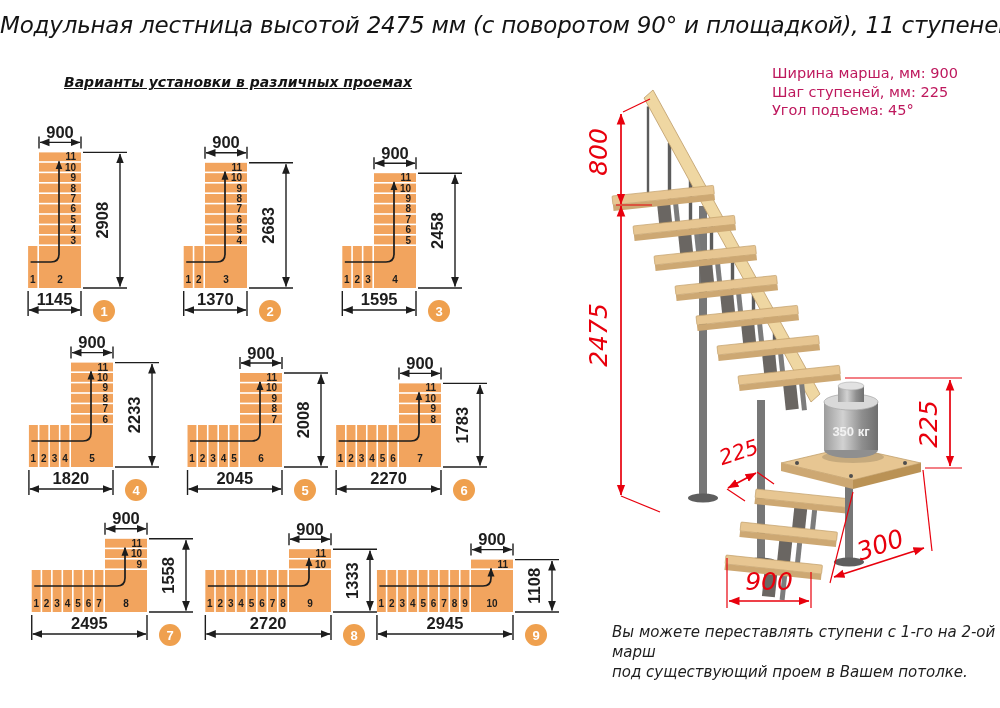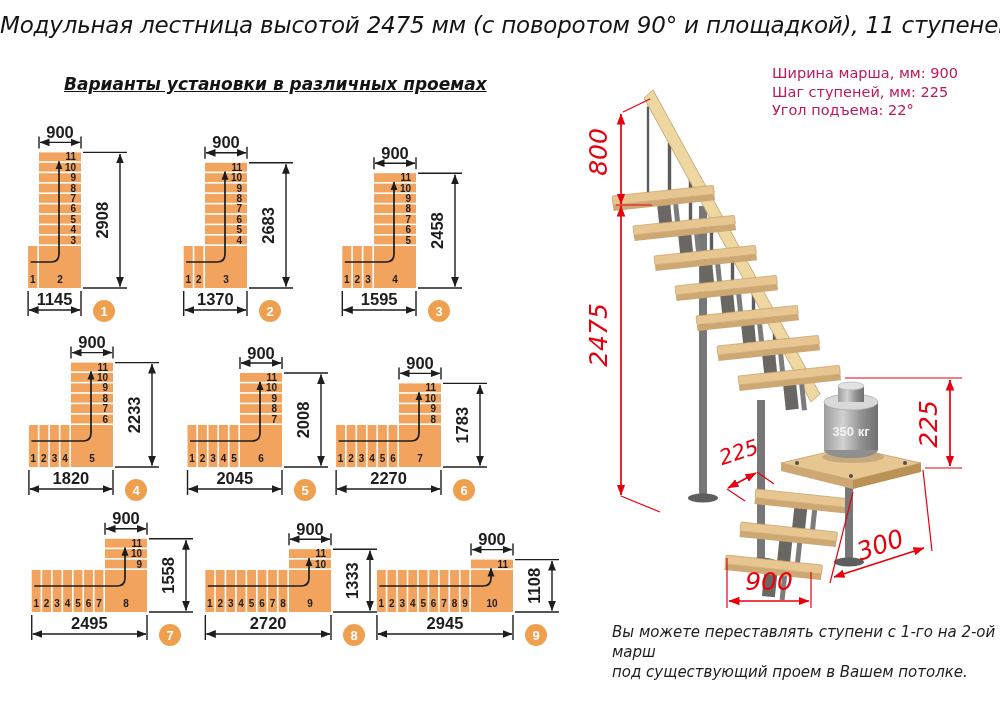--- a/index.html
+++ b/index.html
@@ -1,39 +1,39 @@
 <!DOCTYPE html>
 <html><head>
 <meta charset="utf-8">
 <style>
   html,body{margin:0;padding:0;background:#fff}
   body{width:1000px;height:708px;position:relative;overflow:hidden;font-family:"DejaVu Sans",sans-serif}
   .title{position:absolute;top:12px;left:0;width:1000px;text-align:center;font-style:italic;
          font-size:23px;font-weight:400;color:#141414;letter-spacing:-0.2px;white-space:nowrap}
-  .subtitle{position:absolute;top:74px;left:64px;font-style:italic;font-size:17px;font-weight:700;
+  .subtitle{position:absolute;top:74px;left:64px;font-style:italic;font-size:14px;font-weight:700;
          text-decoration:underline;color:#141414;white-space:nowrap}
   .specs{position:absolute;top:64px;left:772px;font-size:14.5px;line-height:18.5px;color:#be185d}
   .footnote{position:absolute;top:622px;left:612px;font-style:italic;font-size:15px;line-height:20px;color:#1e1e1e}
   #scene{position:absolute;left:0;top:0}
   .dimnum{font-family:"Liberation Sans",sans-serif;font-size:16.5px;font-weight:600;fill:#1d1d1d}
   .stepnum{font-family:"Liberation Sans",sans-serif;font-size:10px;font-weight:700;fill:#1d1d1d}
   .badgenum{font-family:"Liberation Sans",sans-serif;font-size:13px;font-weight:700;fill:#fff}
   .rednum{font-family:"DejaVu Sans",sans-serif;font-style:italic;font-size:25px;fill:#E8000D}
   .rednum-m{font-size:21px}
   .wlabel{font-family:"Liberation Sans",sans-serif;font-size:13px;font-weight:700;fill:#f2f2f2}
 </style>
 </head>
 <body>
 
 <div class="title">Модульная лестница высотой 2475 мм (с поворотом 90° и площадкой), 11 ступеней</div>
 <div class="subtitle">Варианты установки в различных проемах</div>
 <div class="specs">
     <div>Ширина марша, мм: 900</div>
     <div>Шаг ступеней, мм: 225</div>
-    <div>Угол подъема: 22°</div>
+    <div>Угол подъема: 45°</div>
   </div>
 <div class="footnote">
     <div>Вы можете переставлять ступени с 1-го на 2-ой марш</div>
     <div>под существующий проем в Вашем потолке.</div>
   </div>
 
 <svg id="scene" width="1000" height="708" viewBox="0 0 1000 708">
   <defs>
     <marker id="arrB" viewBox="0 0 10 9" refX="9.5" refY="4.5" markerWidth="10" markerHeight="9" orient="auto-start-reverse" markerUnits="userSpaceOnUse">
       <path d="M10,4.5 L0,0.6 L0,8.4 Z" fill="#1d1d1d"></path>

